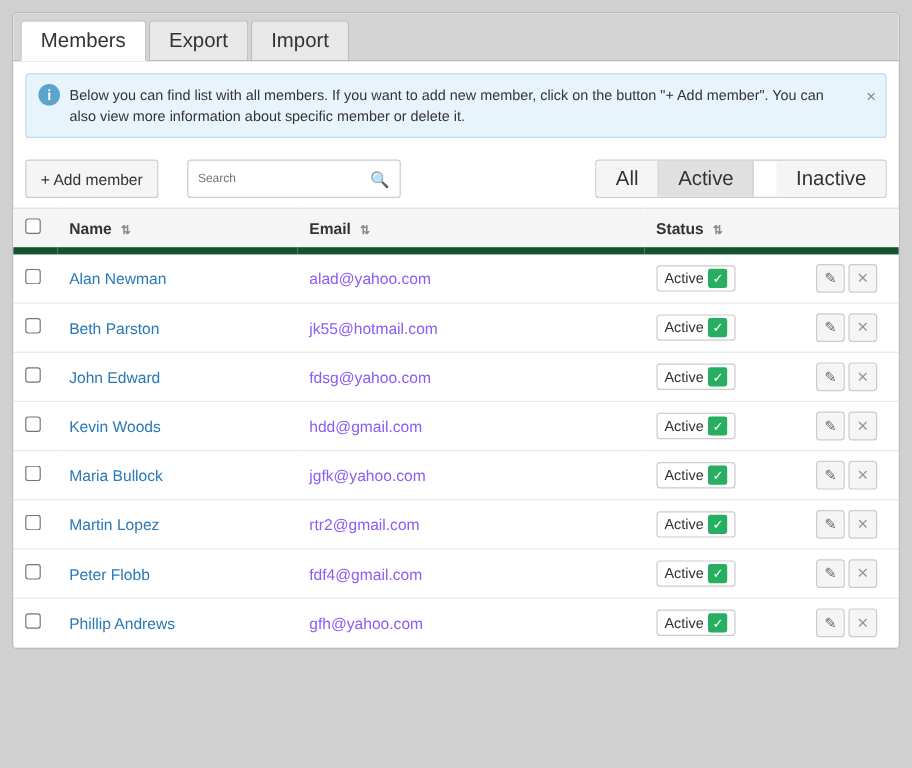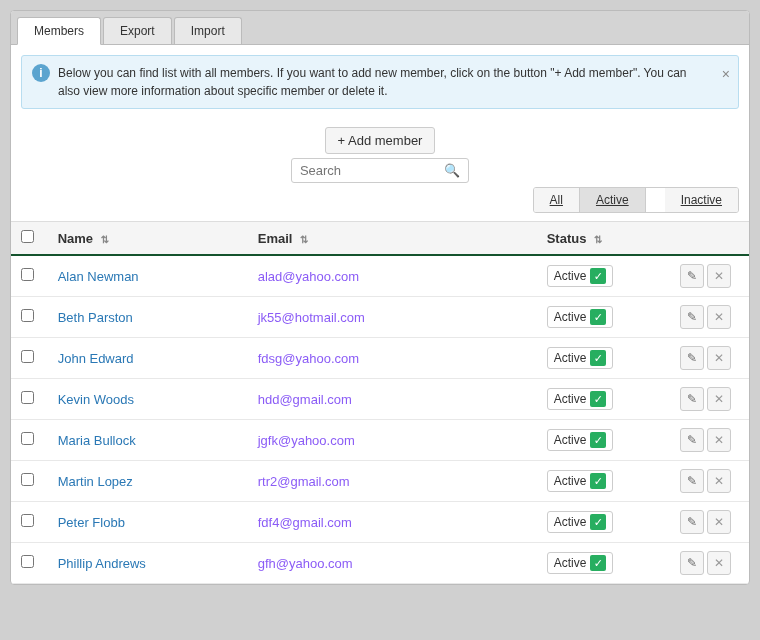--- a/index.html
+++ b/index.html
@@ -26,21 +26,21 @@
       border-bottom: 1px solid #bbb;
       padding: 6px 6px 0 6px;
       gap: 2px;
     }
     .tab {
       padding: 6px 16px;
       border: 1px solid #bbb;
       border-bottom: none;
       border-radius: 3px 3px 0 0;
       cursor: pointer;
-      font-size: 12px;
+      font-size: 17px;
       background: #e8e8e8;
       color: #333;
     }
     .tab.active {
       background: #fff;
       border-bottom: 1px solid #fff;
       margin-bottom: -1px;
       z-index: 1;
     }
     
@@ -74,24 +74,22 @@
       position: absolute;
       right: 8px;
       top: 8px;
       color: #888;
       cursor: pointer;
       font-size: 14px;
     }
     
     .toolbar {
       display: flex;
-      align-items: center;
       padding: 8px 10px;
-      gap: 4px;
-      flex-direction: column;
+      gap: 24px;
     }
     .btn-add {
       background: #f5f5f5;
       border: 1px solid #ccc;
       border-radius: 3px;
       padding: 5px 12px;
       cursor: pointer;
       font-size: 13px;
       color: #333;
     }
@@ -100,56 +98,55 @@
       align-items: center;
       border: 1px solid #ccc;
       border-radius: 3px;
       padding: 4px 8px;
       background: #fff;
       gap: 4px;
     }
     .search-box input {
       border: none;
       outline: none;
-      font-size: 13px;
+      font-size: 10px;
       width: 140px;
       color: #333;
     }
     .search-icon { color: #888; font-size: 13px; }
     .filter-buttons {
       margin-left: auto;
       display: flex;
       gap: 0;
       border: 1px solid #ccc;
       border-radius: 3px;
       overflow: hidden;
     }
     .filter-btn {
       padding: 5px 16px;
       background: #f5f5f5;
       border: none;
       border-right: 1px solid #ccc;
       cursor: pointer;
-      font-size: 12px;
-      color: #333;
-      text-decoration: underline;
+      font-size: 17px;
+      color: #333;
     }
     .filter-btn:last-child { border-right: none; margin-left: 19px; }
     .filter-btn.active-filter {
       background: #e0e0e0;
     }
     
     .members-table {
       width: 100%;
       border-collapse: collapse;
       border-top: 1px solid #e0e0e0;
     }
     .members-table th {
       background: #f5f5f5;
-      border-bottom: 2px solid #14532d;
+      border-bottom: 6px solid #14532d;
       border-top: 1px solid #ddd;
       padding: 8px 10px;
       text-align: left;
       font-weight: bold;
       color: #333;
       font-size: 13px;
     }
     .members-table th .sort-arrows {
       display: inline-block;
       margin-left: 4px;

